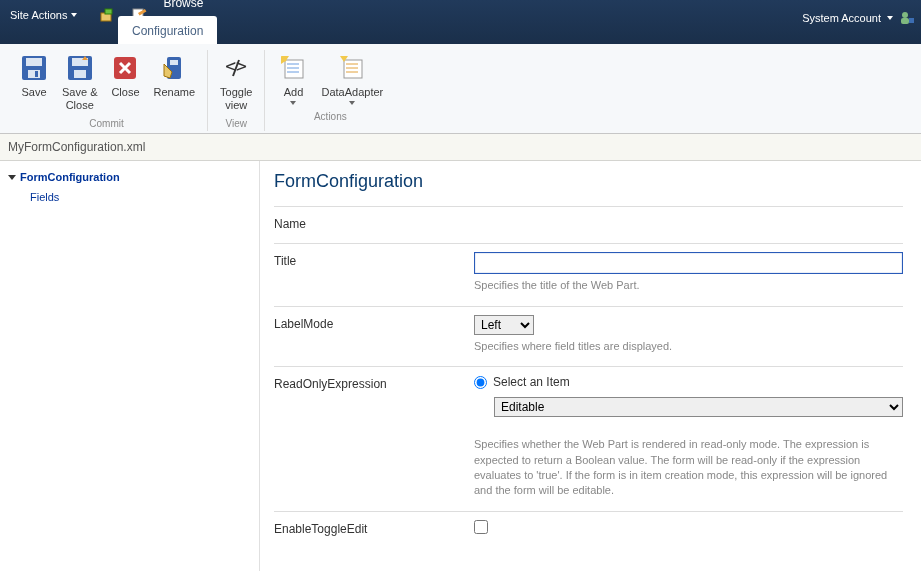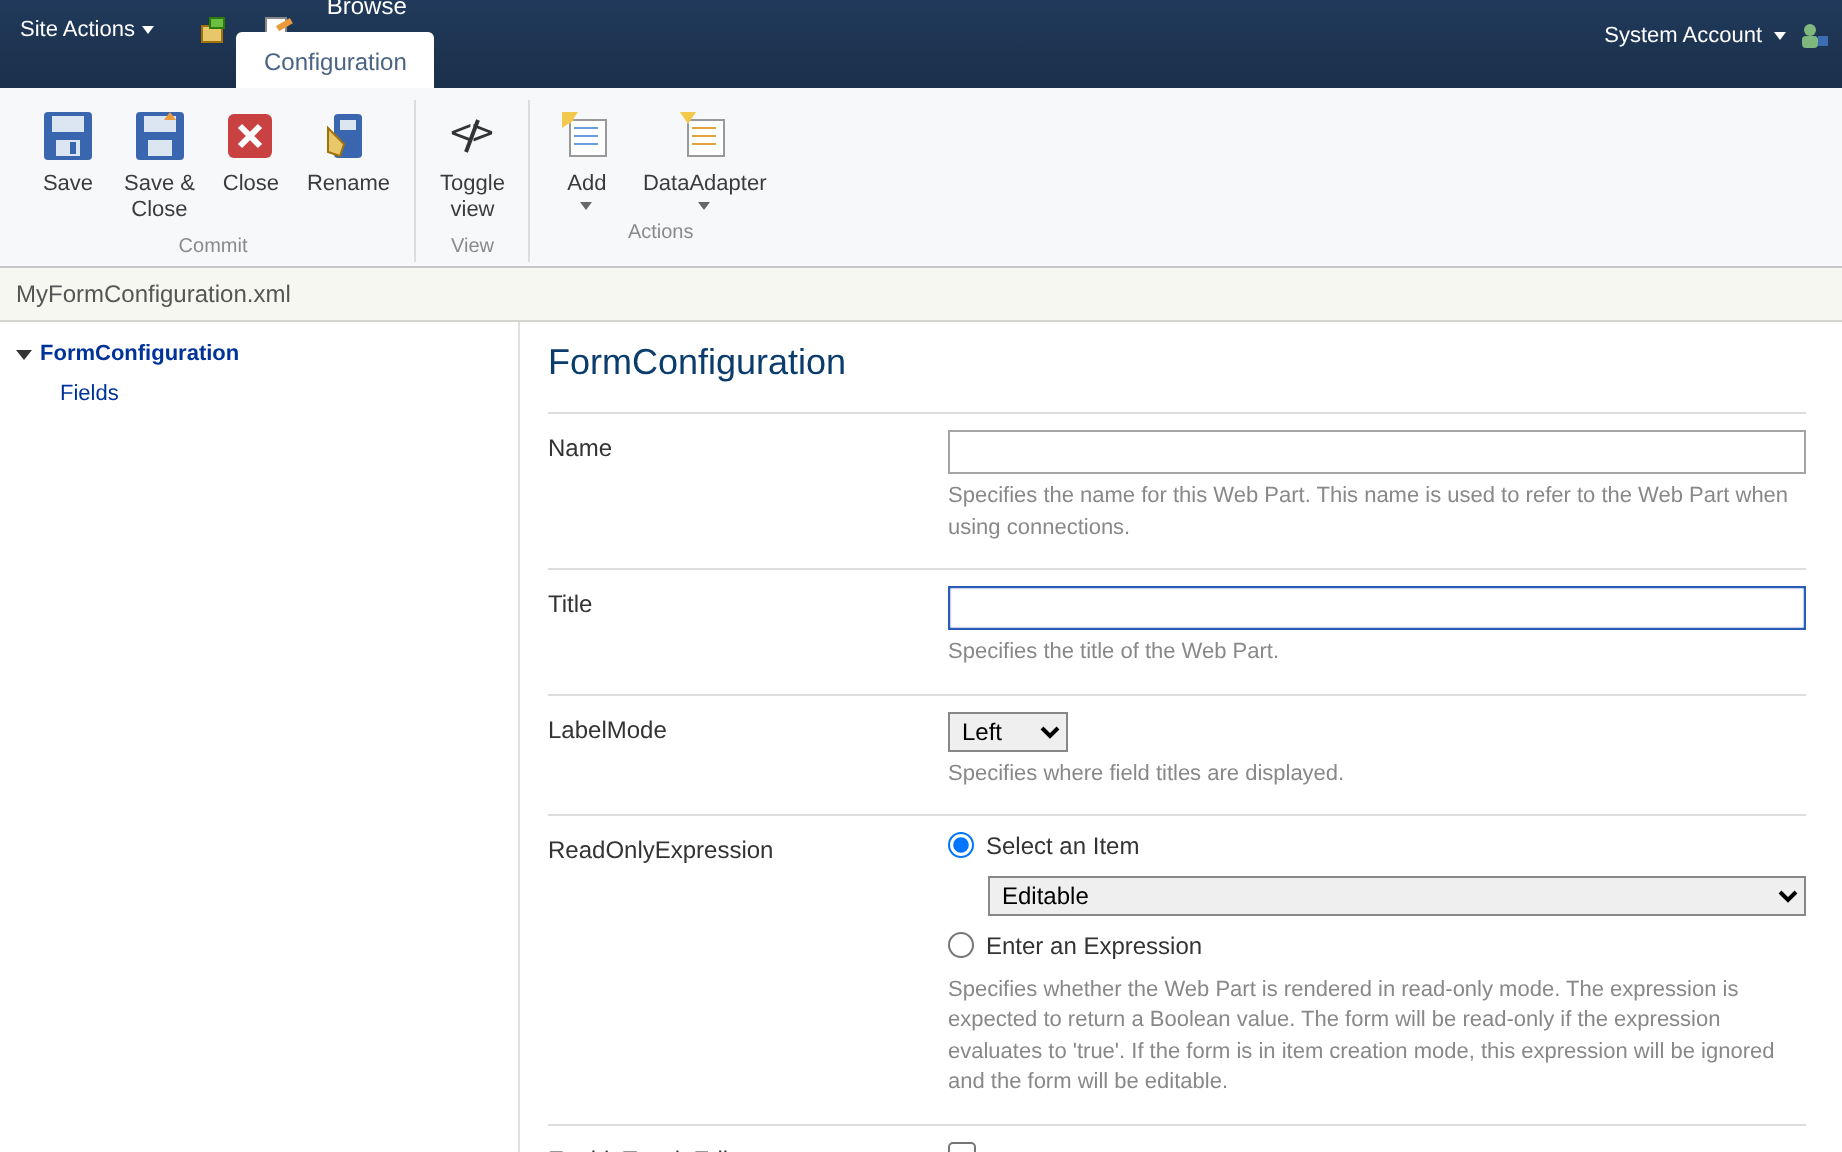--- a/index.html
+++ b/index.html
@@ -30,21 +30,21 @@
 .field-row { display: flex; border-top: 1px solid #ddd; padding: 8px 0 12px; }
 .field-label { width: 200px; font-weight: normal; font-size: 12px; color: #333; padding-top: 2px; }
 .field-control { flex: 1; }
 .help-text { color: #888; font-size: 11px; margin-top: 4px; line-height: 1.4; }
 input[type=text], select { font-family: inherit; font-size: 12px; }
 .wide-input { width: 100%; padding: 3px 4px; border: 1px solid #a5a5a5; }
 .wide-input.accent { border: 1px solid #2a5bb8; box-shadow: inset 0 0 1px #2a5bb8; }
 .small-select { padding: 1px 2px; border: 1px solid #888; font-size: 12px; }
 .wide-select { width: 100%; padding: 1px 2px; border: 1px solid #888; }
 .radio-row { display: flex; align-items: center; gap: 6px; font-size: 12px; color: #333; margin-bottom: 8px; }
-.radio-block { margin-left: 20px; margin-bottom: 8px; }
+.radio-block { margin-left: 20px; margin-bottom: 20px; }
 .checkbox { width: 14px; height: 14px; }
 .arrow-down { width: 0; height: 0; border-left: 3px solid transparent; border-right: 3px solid transparent; border-top: 4px solid currentColor; display: inline-block; }
 .tri-down { width: 0; height: 0; border-left: 4px solid transparent; border-right: 4px solid transparent; border-top: 5px solid #333; display: inline-block; }
 </style>
 </head>
 <body>
 
 <div class="topbar">
   <div class="site-actions">
     <button class="site-actions-btn">
@@ -191,24 +191,20 @@
       <span>FormConfiguration</span>
     </div>
     <div class="tree-child">Fields</div>
   </div>
 
   <div class="content">
     <div class="page-title">FormConfiguration</div>
 
     <div class="field-row">
       <div class="field-label">Name</div>
-      <div class="field-control">
-        <input type="text" class="wide-input" value="" style="">
-        <div class="help-text">Specifies the name for this Web Part. This name is used to refer to the Web Part when using connections.</div>
-      </div>
     </div>
 
     <div class="field-row">
       <div class="field-label">Title</div>
       <div class="field-control">
         <input type="text" class="wide-input accent" value="" style="">
         <div class="help-text">Specifies the title of the Web Part.</div>
       </div>
     </div>
 
@@ -227,24 +223,20 @@
       <div class="field-control">
         <div class="radio-row">
           <input type="radio" checked="" style="">
           <span>Select an Item</span>
         </div>
         <div class="radio-block">
           <select class="wide-select">
             <option>Editable</option>
           </select>
         </div>
-        <div class="radio-row">
-          <input type="radio" style="">
-          <span>Enter an Expression</span>
-        </div>
         <div class="help-text">Specifies whether the Web Part is rendered in read-only mode. The expression is expected to return a Boolean value. The form will be read-only if the expression evaluates to 'true'. If the form is in item creation mode, this expression will be ignored and the form will be editable.</div>
       </div>
     </div>
 
     <div class="field-row">
       <div class="field-label">EnableToggleEdit</div>
       <div class="field-control">
         <input type="checkbox" class="checkbox" style="">
         
       </div>

